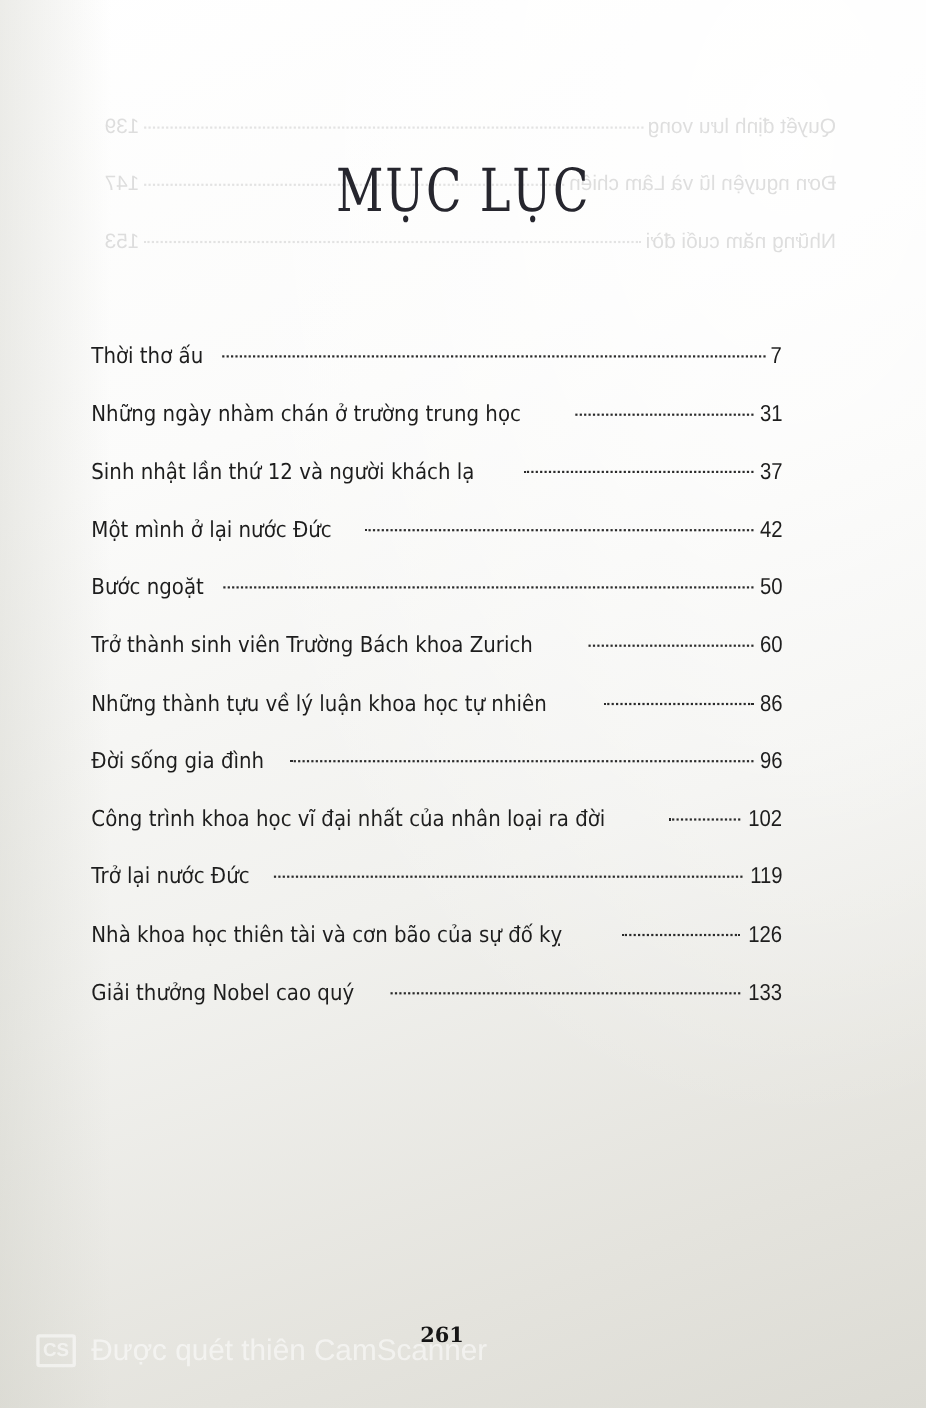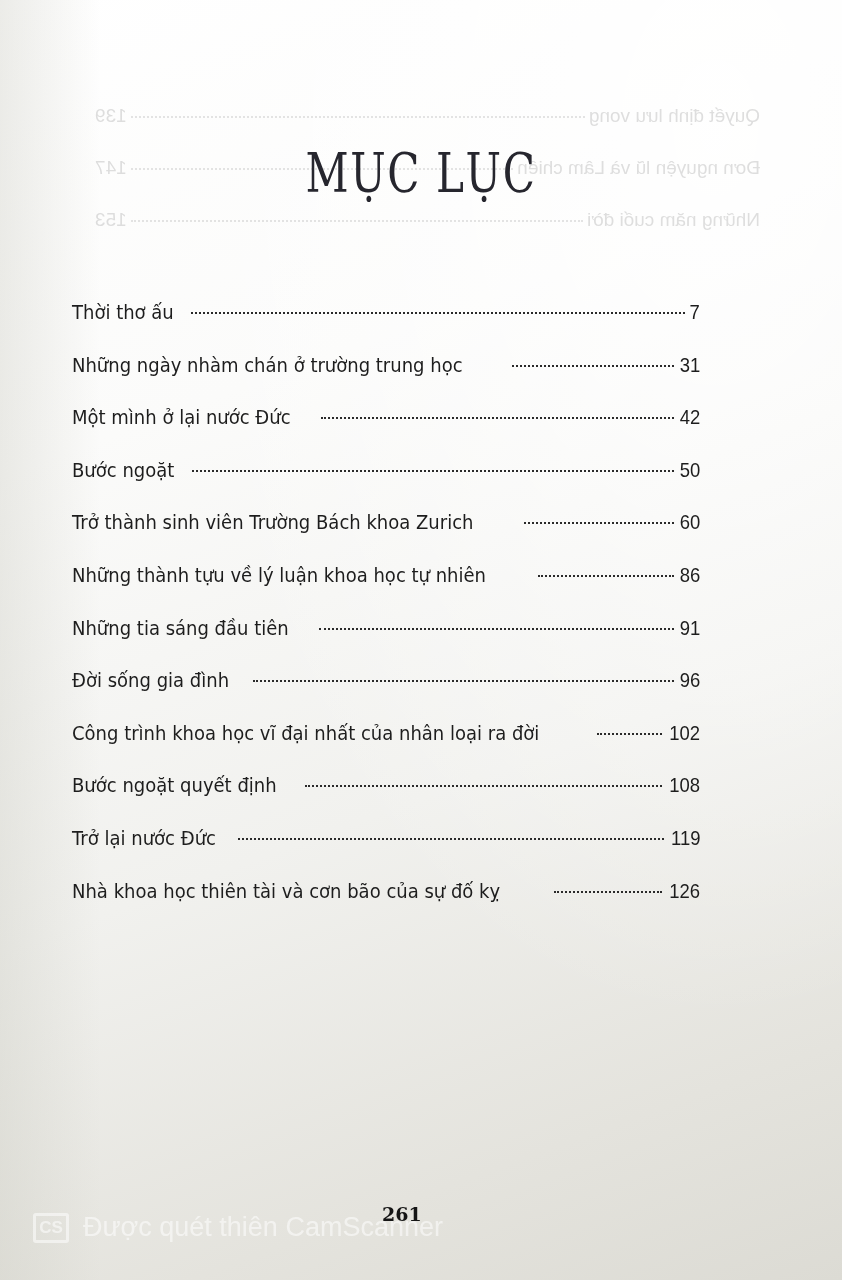--- a/index.html
+++ b/index.html
@@ -59,21 +59,21 @@
       color: #26262e;
       transform: scaleX(0.78);
       transform-origin: 50% 50%;
       margin: 0;
     }
     .toc {
       position: absolute;
       top: 300px;
       left: 72px;
       width: 628px;
-      margin: 0;
+      margin: 11px;
       padding: 0;
       list-style: none;
     }
     .toc-row {
       display: flex;
       align-items: baseline;
       height: 52.6px;
       font-family: "DejaVu Sans", sans-serif;
       font-size: 20px;
       color: #1d1d1d;
@@ -166,68 +166,68 @@
     <span class="toc-title">Thời thơ ấu</span>
     <span class="toc-dots"></span>
     <span class="toc-page">7</span>
   </li>
   <li class="toc-row">
     <span class="toc-title">Những ngày nhàm chán ở trường trung học</span>
     <span class="toc-dots"></span>
     <span class="toc-page">31</span>
   </li>
   <li class="toc-row">
+    <span class="toc-title">Sinh nhật lần thứ 12 và người khách lạ</span>
+    <span class="toc-dots"></span>
+    <span class="toc-page">37</span>
+  </li>
+  <li class="toc-row">
     <span class="toc-title">Một mình ở lại nước Đức</span>
     <span class="toc-dots"></span>
     <span class="toc-page">42</span>
   </li>
   <li class="toc-row">
     <span class="toc-title">Bước ngoặt</span>
     <span class="toc-dots"></span>
     <span class="toc-page">50</span>
   </li>
   <li class="toc-row">
     <span class="toc-title">Trở thành sinh viên Trường Bách khoa Zurich</span>
     <span class="toc-dots"></span>
     <span class="toc-page">60</span>
   </li>
   <li class="toc-row">
     <span class="toc-title">Những thành tựu về lý luận khoa học tự nhiên</span>
     <span class="toc-dots"></span>
     <span class="toc-page">86</span>
   </li>
   <li class="toc-row">
-    <span class="toc-title">Những tia sáng đầu tiên</span>
-    <span class="toc-dots"></span>
-    <span class="toc-page">91</span>
-  </li>
-  <li class="toc-row">
     <span class="toc-title">Đời sống gia đình</span>
     <span class="toc-dots"></span>
     <span class="toc-page">96</span>
   </li>
   <li class="toc-row">
     <span class="toc-title">Công trình khoa học vĩ đại nhất của nhân loại ra đời</span>
     <span class="toc-dots"></span>
     <span class="toc-page">102</span>
   </li>
   <li class="toc-row">
-    <span class="toc-title">Bước ngoặt quyết định</span>
-    <span class="toc-dots"></span>
-    <span class="toc-page">108</span>
-  </li>
-  <li class="toc-row">
     <span class="toc-title">Trở lại nước Đức</span>
     <span class="toc-dots"></span>
     <span class="toc-page">119</span>
   </li>
   <li class="toc-row">
     <span class="toc-title">Nhà khoa học thiên tài và cơn bão của sự đố kỵ</span>
     <span class="toc-dots"></span>
     <span class="toc-page">126</span>
+  </li>
+  <li class="toc-row">
+    <span class="toc-title">Giải thưởng Nobel cao quý</span>
+    <span class="toc-dots"></span>
+    <span class="toc-page">133</span>
   </li>
 </ul>
 
 <div class="watermark">
   <span class="wm-logo">CS</span>
   <span class="wm-text">Được quét thiên CamScanner</span>
 </div>
 
 <div class="page-number">261</div>
 

